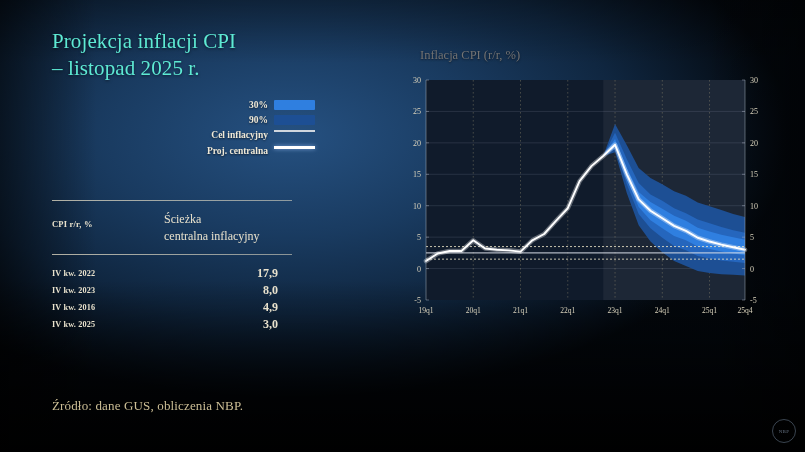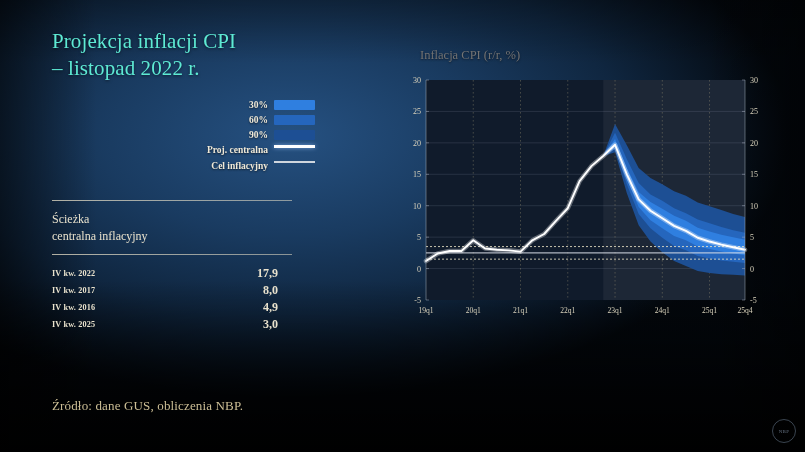--- a/index.html
+++ b/index.html
@@ -84,62 +84,59 @@
 
 <div id="slide">
   <div id="bgbase" class="layer"></div>
   <div id="bgrad" class="layer"></div>
   <div id="vig" class="layer"></div>
   <div id="vig2" class="layer"></div>
 </div>
 
 <div id="title">
   <span>Projekcja inflacji CPI</span>
-  <span class="l2">– listopad 2022 r.</span>
+  <span class="l2">– listopad 2025 r.</span>
 </div>
 
 <div id="legend">
   <div class="lgrow">
     <span class="lglabel">30%</span>
     <span class="lgswatch" style="background:#2f7fe0"></span>
   </div>
   <div class="lgrow">
-    <span class="lglabel">60%</span>
-    <span class="lgswatch" style="background:#2566bd"></span>
-  </div>
-  <div class="lgrow">
     <span class="lglabel">90%</span>
     <span class="lgswatch" style="background:#1d4f94"></span>
+  </div>
+  <div class="lgrow line">
+    <span class="lglabel">Cel inflacyjny</span>
+    <span class="lgline-t"></span>
   </div>
   <div class="lgrow line">
     <span class="lglabel">Proj. centralna</span>
     <span class="lgline-w"></span>
   </div>
-  <div class="lgrow line">
-    <span class="lglabel">Cel inflacyjny</span>
-    <span class="lgline-t"></span>
-  </div>
 </div>
 
 <div id="table">
   <div class="rule top"></div>
   <div id="thead">
+    <div class="c1">CPI r/r, %</div>
     <div class="c2">
       <span>Ścieżka</span>
       <span class="s2">centralna inflacyjny</span>
     </div>
   </div>
   <div class="rule mid"></div>
   <div id="tbody">
       <div class="trow">
         <div class="c1">IV kw. 2022</div>
         <div class="c2">17,9</div>
       </div>
       <div class="trow">
-        <div class="c1">IV kw. 2017</div>
+        <div class="c1">IV kw. 2023</div>
         <div class="c2">8,0</div>
       </div>
       <div class="trow">
         <div class="c1">IV kw. 2016</div>
         <div class="c2">4,9</div>
       </div>
       <div class="trow">
         <div class="c1">IV kw. 2025</div>
         <div class="c2">3,0</div>
       </div>

